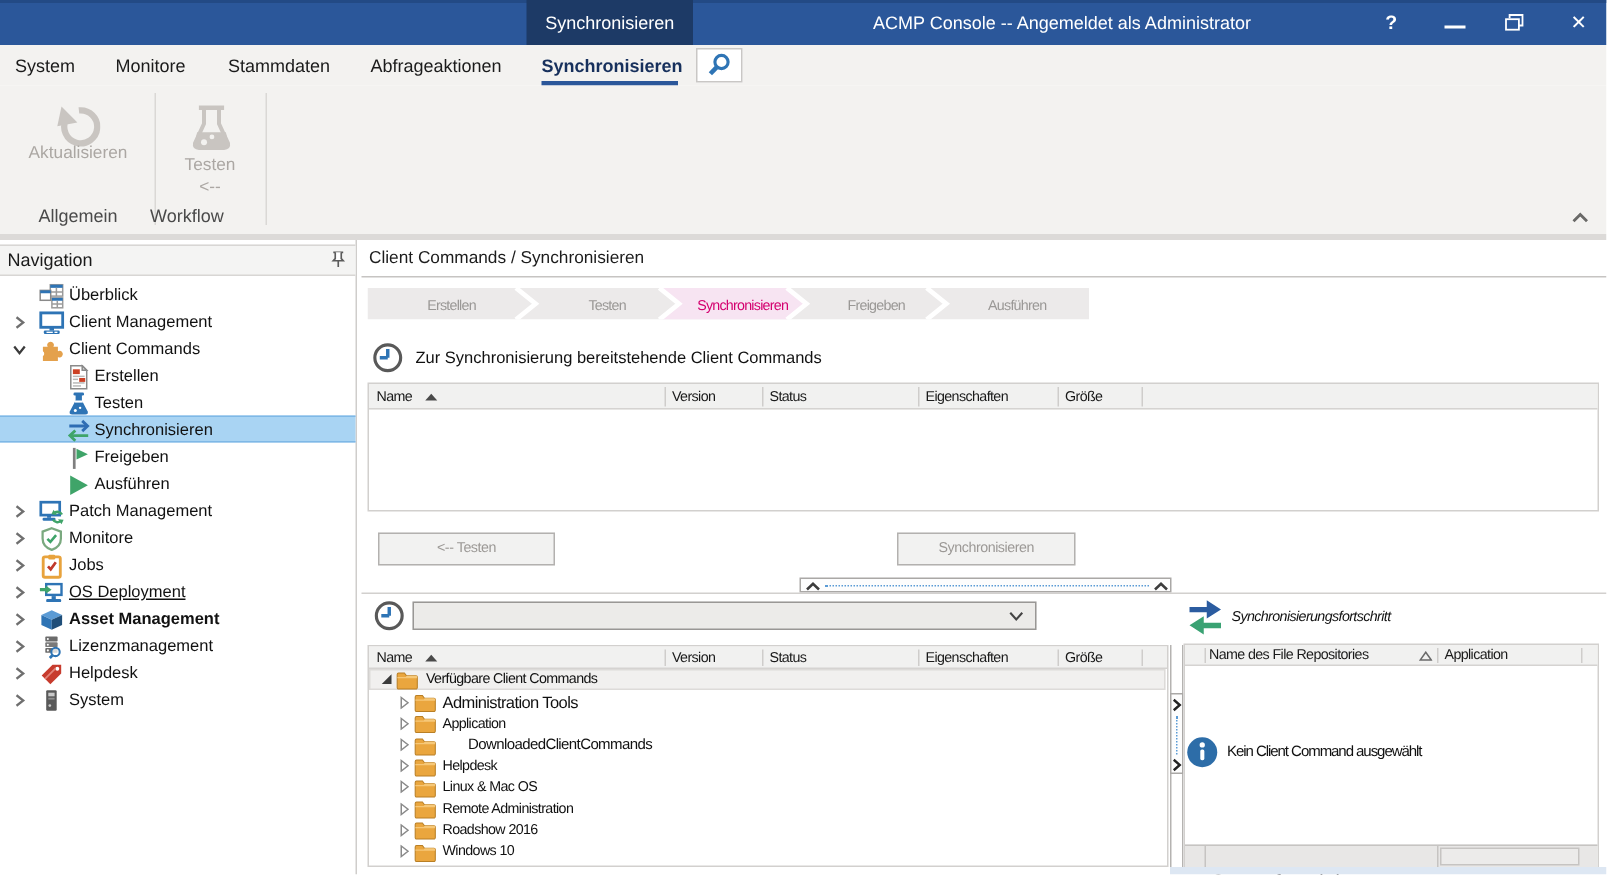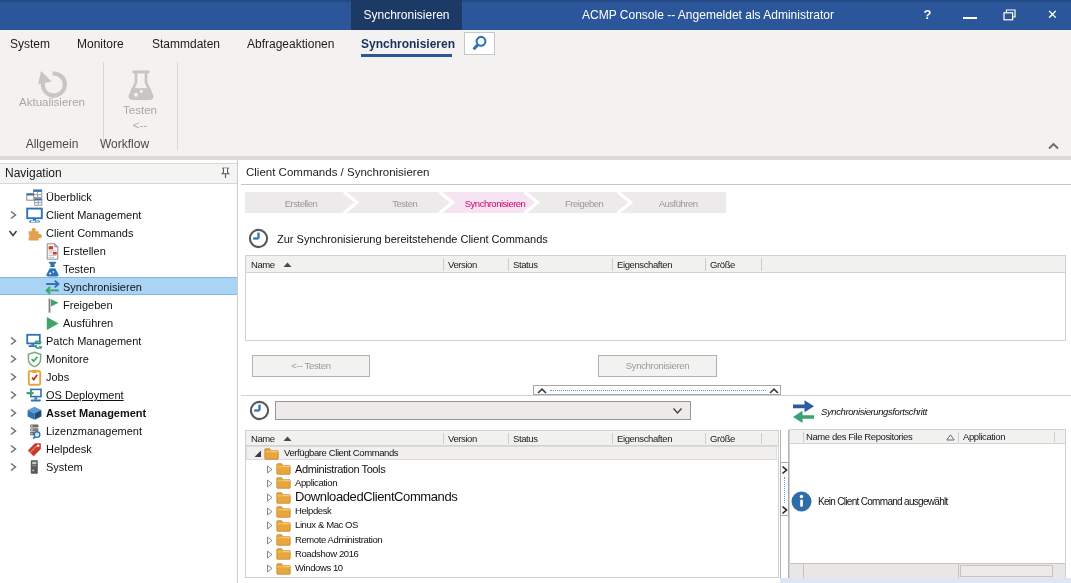--- a/index.html
+++ b/index.html
@@ -322,21 +322,21 @@
 <path d="M0.9 5.2 L14.1 5.2 L14.1 4.4 A 0.9 0.9 0 0 0 13.2 3.5 L7.0 3.5 L6.6 4.4 L0.9 4.4 Z" fill="#f6c878"></path>
     </svg></div>
 <div class="tx" style="left:295px;top:475.8px;height:14px;line-height:14px;font-size:9.5px;letter-spacing:-0.4px;color:#111;">Application</div>
 <div class="a" style="left:265px;top:492.0px;"><svg width="9" height="9" viewBox="0 0 9 9" style="">
       <polygon points="2.5,1.0 7.0,4.5 2.5,8.0" fill="#fff" stroke="#8a8a8a" stroke-width="1"></polygon>
     </svg></div>
 <div class="a" style="left:276px;top:490.5px;"><svg width="15" height="13" viewBox="0 0 15 13" style="">
       <path d="M0.8 2.6 L0.8 11.4 A 0.9 0.9 0 0 0 1.7 12.3 L13.3 12.3 A 0.9 0.9 0 0 0 14.2 11.4 L14.2 4.4 A 0.9 0.9 0 0 0 13.3 3.5 L7.0 3.5 L5.6 1.7 L1.7 1.7 A 0.9 0.9 0 0 0 0.8 2.6 Z" fill="#eaa63e" stroke="#b97f25" stroke-width="0.7"></path>
 <path d="M0.9 5.2 L14.1 5.2 L14.1 4.4 A 0.9 0.9 0 0 0 13.2 3.5 L7.0 3.5 L6.6 4.4 L0.9 4.4 Z" fill="#f6c878"></path>
     </svg></div>
-<div class="tx" style="left:295px;top:490.0px;height:14px;line-height:14px;font-size:13px;letter-spacing:-0.4px;color:#111;">DownloadedClientCommands</div>
+<div class="tx" style="left:312px;top:490.0px;height:14px;line-height:14px;font-size:10px;letter-spacing:-0.4px;color:#111;">DownloadedClientCommands</div>
 <div class="a" style="left:265px;top:506.2px;"><svg width="9" height="9" viewBox="0 0 9 9" style="">
       <polygon points="2.5,1.0 7.0,4.5 2.5,8.0" fill="#fff" stroke="#8a8a8a" stroke-width="1"></polygon>
     </svg></div>
 <div class="a" style="left:276px;top:504.7px;"><svg width="15" height="13" viewBox="0 0 15 13" style="">
       <path d="M0.8 2.6 L0.8 11.4 A 0.9 0.9 0 0 0 1.7 12.3 L13.3 12.3 A 0.9 0.9 0 0 0 14.2 11.4 L14.2 4.4 A 0.9 0.9 0 0 0 13.3 3.5 L7.0 3.5 L5.6 1.7 L1.7 1.7 A 0.9 0.9 0 0 0 0.8 2.6 Z" fill="#eaa63e" stroke="#b97f25" stroke-width="0.7"></path>
 <path d="M0.9 5.2 L14.1 5.2 L14.1 4.4 A 0.9 0.9 0 0 0 13.2 3.5 L7.0 3.5 L6.6 4.4 L0.9 4.4 Z" fill="#f6c878"></path>
     </svg></div>
 <div class="tx" style="left:295px;top:504.2px;height:14px;line-height:14px;font-size:9.5px;letter-spacing:-0.4px;color:#111;">Helpdesk</div>
 <div class="a" style="left:265px;top:520.4px;"><svg width="9" height="9" viewBox="0 0 9 9" style="">
       <polygon points="2.5,1.0 7.0,4.5 2.5,8.0" fill="#fff" stroke="#8a8a8a" stroke-width="1"></polygon>

